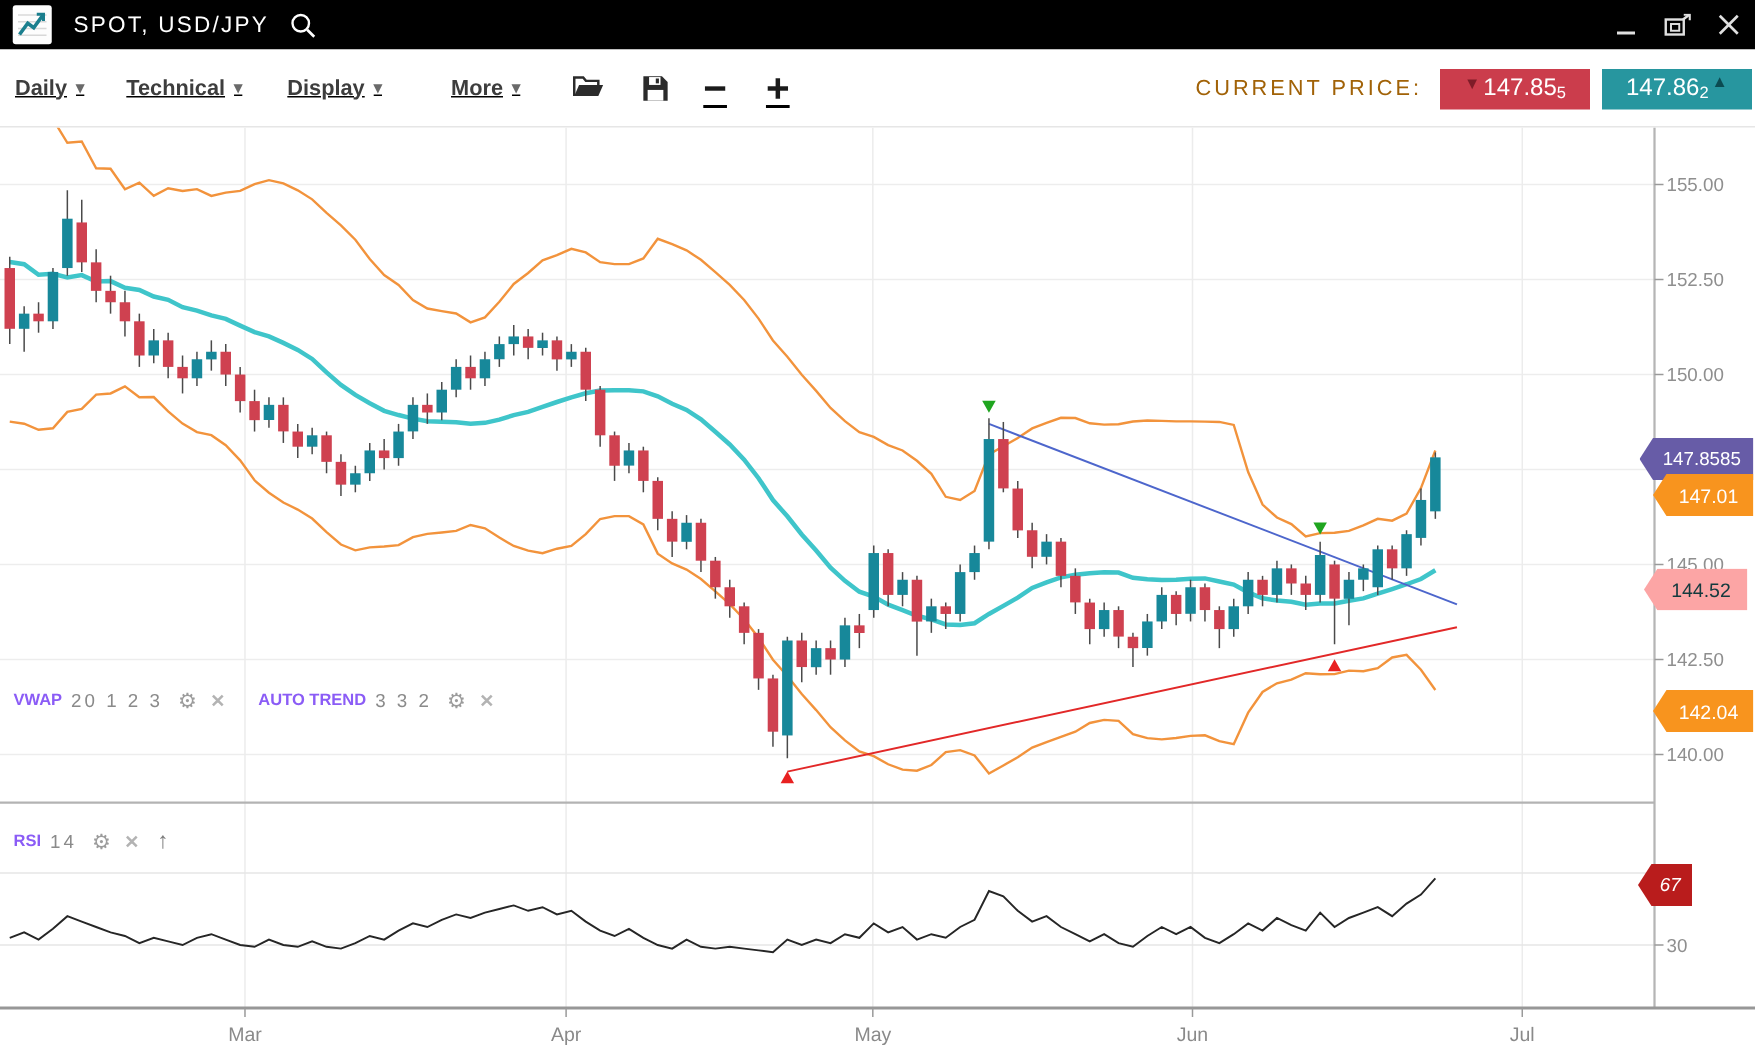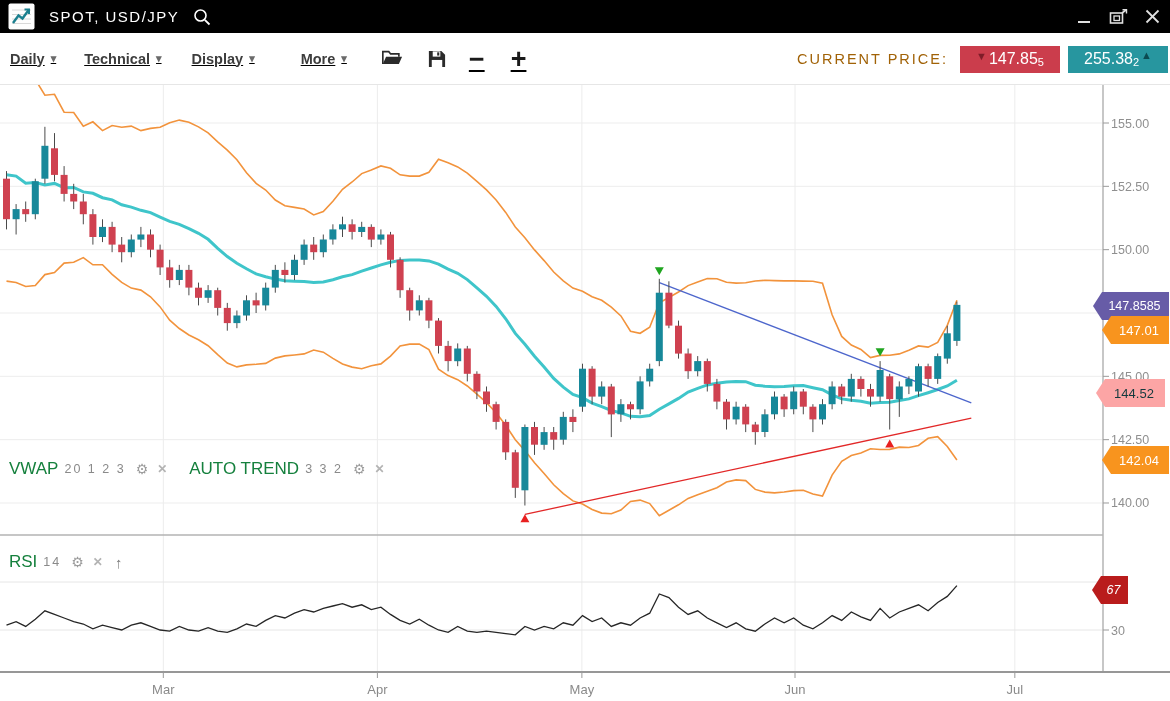--- a/index.html
+++ b/index.html
@@ -30,34 +30,34 @@
   .askbox { background:#27969f; }
   .askbox .arr { color:#0b4b51; font-size:11px; margin-left:2px; margin-top:-8px; }
   
   #chartsvg { position:absolute; left:0; top:85px; }
   .ax { font:400 12.5px "Liberation Sans", sans-serif; fill:#8f8f8f; }
   .mx { font:400 13px "Liberation Sans", sans-serif; fill:#8a8a8a; text-anchor:middle; }
   
   .legend { position:absolute; display:flex; align-items:center; }
   #legend-main { left:9px; top:459px; }
   #legend-rsi { left:9px; top:552px; }
-  .lg-name { font-size:17px; font-weight:400; color:#15803d; }
+  .lg-name { font-size:11px; font-weight:700; color:#8b5cf6; }
   .lg-params { font-size:12.5px; color:#8a8a8a; margin-left:6px; letter-spacing:2px; }
   .lg-gear { color:#9c9c9c; font-size:14px; margin-left:10px; cursor:pointer; }
   .lg-x { color:#b3b3b3; font-size:12px; font-weight:700; margin-left:9px; cursor:pointer; }
   .lg-up { color:#7d7d7d; font-size:15px; margin-left:12px; cursor:pointer; }
   .lg-gap { width:22px; }
   
   .ptag { position:absolute; height:28px; display:flex; align-items:center; justify-content:center;
     font-size:13px; color:#fff; clip-path:polygon(9px 0, 100% 0, 100% 100%, 9px 100%, 0 50%);
     padding-left:7px; }
   #tag-last { left:1093px; top:292px; width:76px; background:#675ca7; font-size:12.5px; }
   #tag-upper { left:1102px; top:316px; width:67px; background:#f8941e; }
   #tag-vwap { left:1096px; top:379px; width:69px; background:#fca5a5; color:#143a3e; }
-  #tag-lower { left:1102px; top:446px; width:67px; background:#f8941e; }
+  #tag-lower { left:1102px; top:460px; width:67px; background:#f8941e; }
   #tag-rsi { left:1092px; top:576px; width:36px; background:#b91c1c; font-size:12.5px; font-style:italic; }
 </style>
 </head>
 <body>
 
 <div class="titlebar">
   <svg class="appicon" viewBox="0 0 27 27">
     <rect x="0.5" y="0.5" width="26" height="26" rx="2" fill="#fdfdfd"></rect>
     <line x1="4" y1="7" x2="23" y2="7" stroke="#d8d8d8"></line>
     <line x1="4" y1="11.5" x2="23" y2="11.5" stroke="#d8d8d8"></line>
@@ -129,21 +129,21 @@
   <div class="zoombtn" style="margin-left:26px">+</div>
 
   <div class="cpwrap">
     <span class="cplabel">CURRENT PRICE:</span>
     <div class="pricebox bidbox">
       <span class="arr">▼</span>
       <span>147.85</span>
       <span class="sub">5</span>
     </div>
     <div class="pricebox askbox">
-      <span>255.38</span>
+      <span>147.86</span>
       <span class="sub">2</span>
       <span class="arr">▲</span>
     </div>
   </div>
 </div>
 
 <svg id="chartsvg" width="1170" height="616">
     <defs>
       <clipPath id="mc">
         <rect x="0" y="0" width="1103" height="450"></rect>

